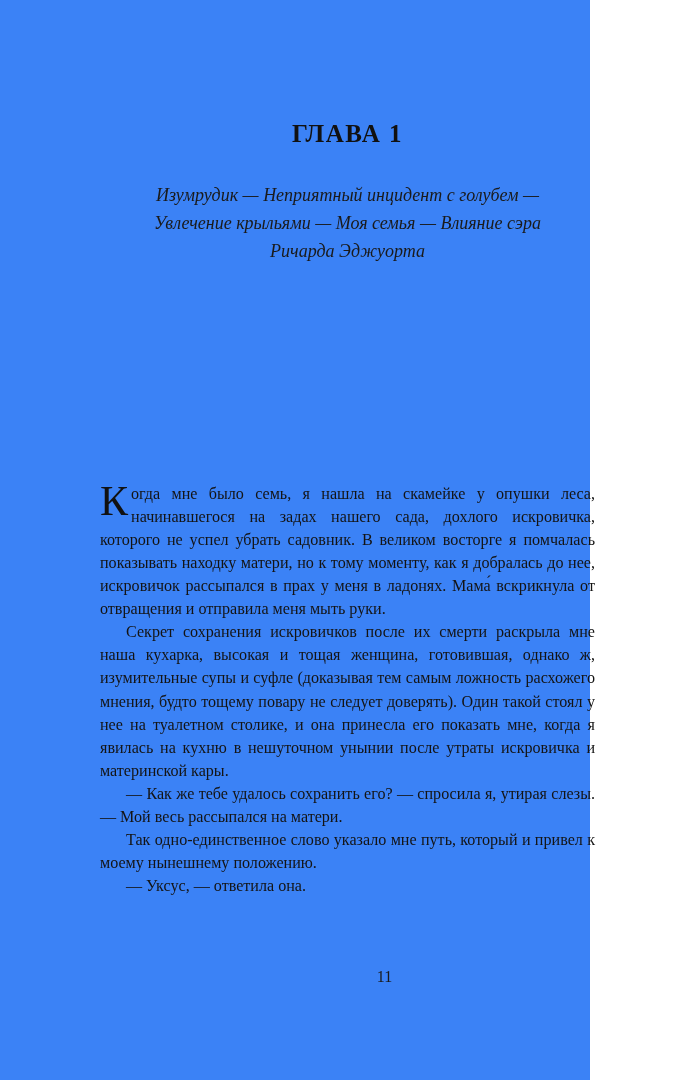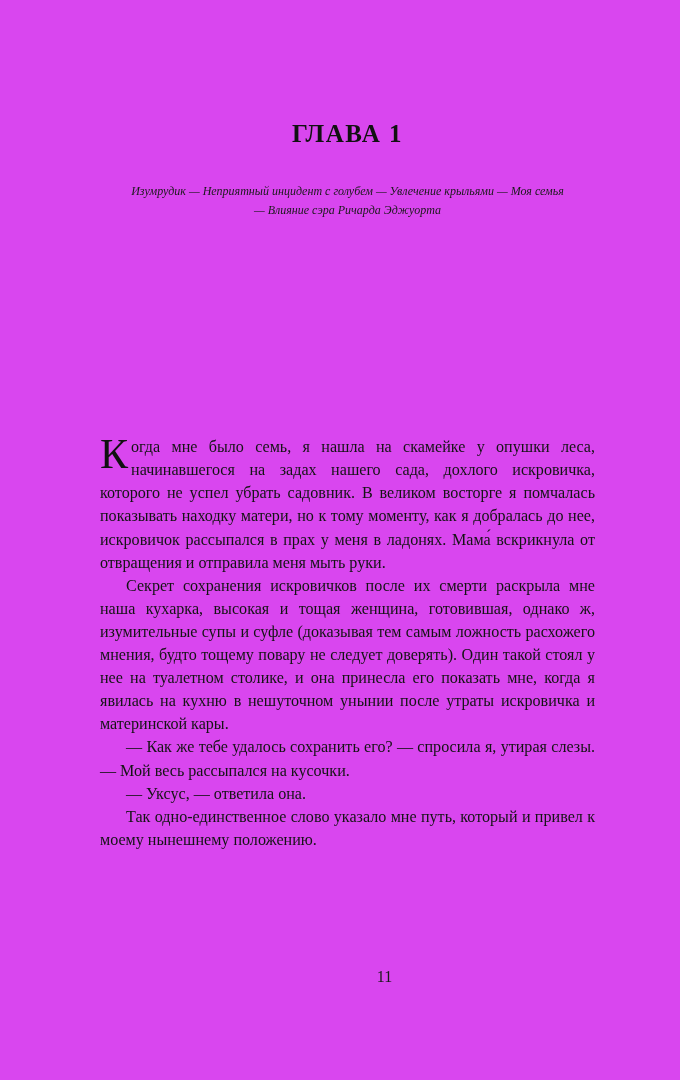--- a/index.html
+++ b/index.html
@@ -9,23 +9,23 @@
   }
   body {
     width: 695px;
     height: 1080px;
     overflow: hidden;
     font-family: "Liberation Serif", serif;
     color: #1a1a1a;
   }
   .page {
     position: relative;
-    width: 680px;
+    width: 590px;
     height: 1080px;
-    background: #d946ef;
+    background: #3b82f6;
     box-sizing: border-box;
   }
   .content {
     position: absolute;
     left: 100px;
     right: 100px;
     top: 120px;
     width: 495px;
   }
   .chapter-title {
@@ -33,21 +33,21 @@
     font-size: 25px;
     font-weight: bold;
     letter-spacing: 1.5px;
     font-family: "Liberation Serif", serif;
     margin: 0 0 34px 0;
     color: #111;
   }
   .epigraph {
     text-align: center;
     font-style: italic;
-    font-size: 12px;
+    font-size: 18px;
     line-height: 1.55;
     color: #1a1a1a;
     margin: 0 28px;
   }
   .body-text {
     margin-top: 216px;
     font-size: 16.1px;
     line-height: 1.435;
     text-align: justify;
     text-justify: inter-word;
@@ -88,22 +88,22 @@
 
   <div class="content">
 
     <h1 class="chapter-title">ГЛАВА 1</h1>
 
     <div class="epigraph">Изумрудик — Неприятный инцидент с голубем — Увлечение крыльями — Моя семья — Влияние сэра Ричарда Эджуорта</div>
 
     <div class="body-text">
       <p class="first"><span class="dropcap">К</span><span>огда мне было семь, я нашла на скамейке у опушки леса, начинавшегося на задах нашего сада, дохлого искровичка, которого не успел убрать садовник. В великом восторге я помчалась показывать находку матери, но к тому моменту, как я добралась до нее, искровичок рассыпался в прах у меня в ладонях. Мама́ вскрикнула от отвращения и отправила меня мыть руки.</span></p>
       <p>Секрет сохранения искровичков после их смерти раскрыла мне наша кухарка, высокая и тощая женщина, готовившая, однако ж, изумительные супы и суфле (доказывая тем самым ложность расхожего мнения, будто тощему повару не следует доверять). Один такой стоял у нее на туалетном столике, и она принесла его показать мне, когда я явилась на кухню в нешуточном унынии после утраты искровичка и материнской кары.</p>
-      <p>— Как же тебе удалось сохранить его? — спросила я, утирая слезы. — Мой весь рассыпался на кусочки.</p>
+      <p>— Как же тебе удалось сохранить его? — спросила я, утирая слезы. — Мой весь рассыпался на матери.</p>
+      <p>Так одно-единственное слово указало мне путь, который и привел к моему нынешнему положению.</p>
       <p>— Уксус, — ответила она.</p>
-      <p>Так одно-единственное слово указало мне путь, который и привел к моему нынешнему положению.</p>
     </div>
 
   </div>
 
   <div class="page-number">11</div>
 
 </div>
 
 </body></html>

